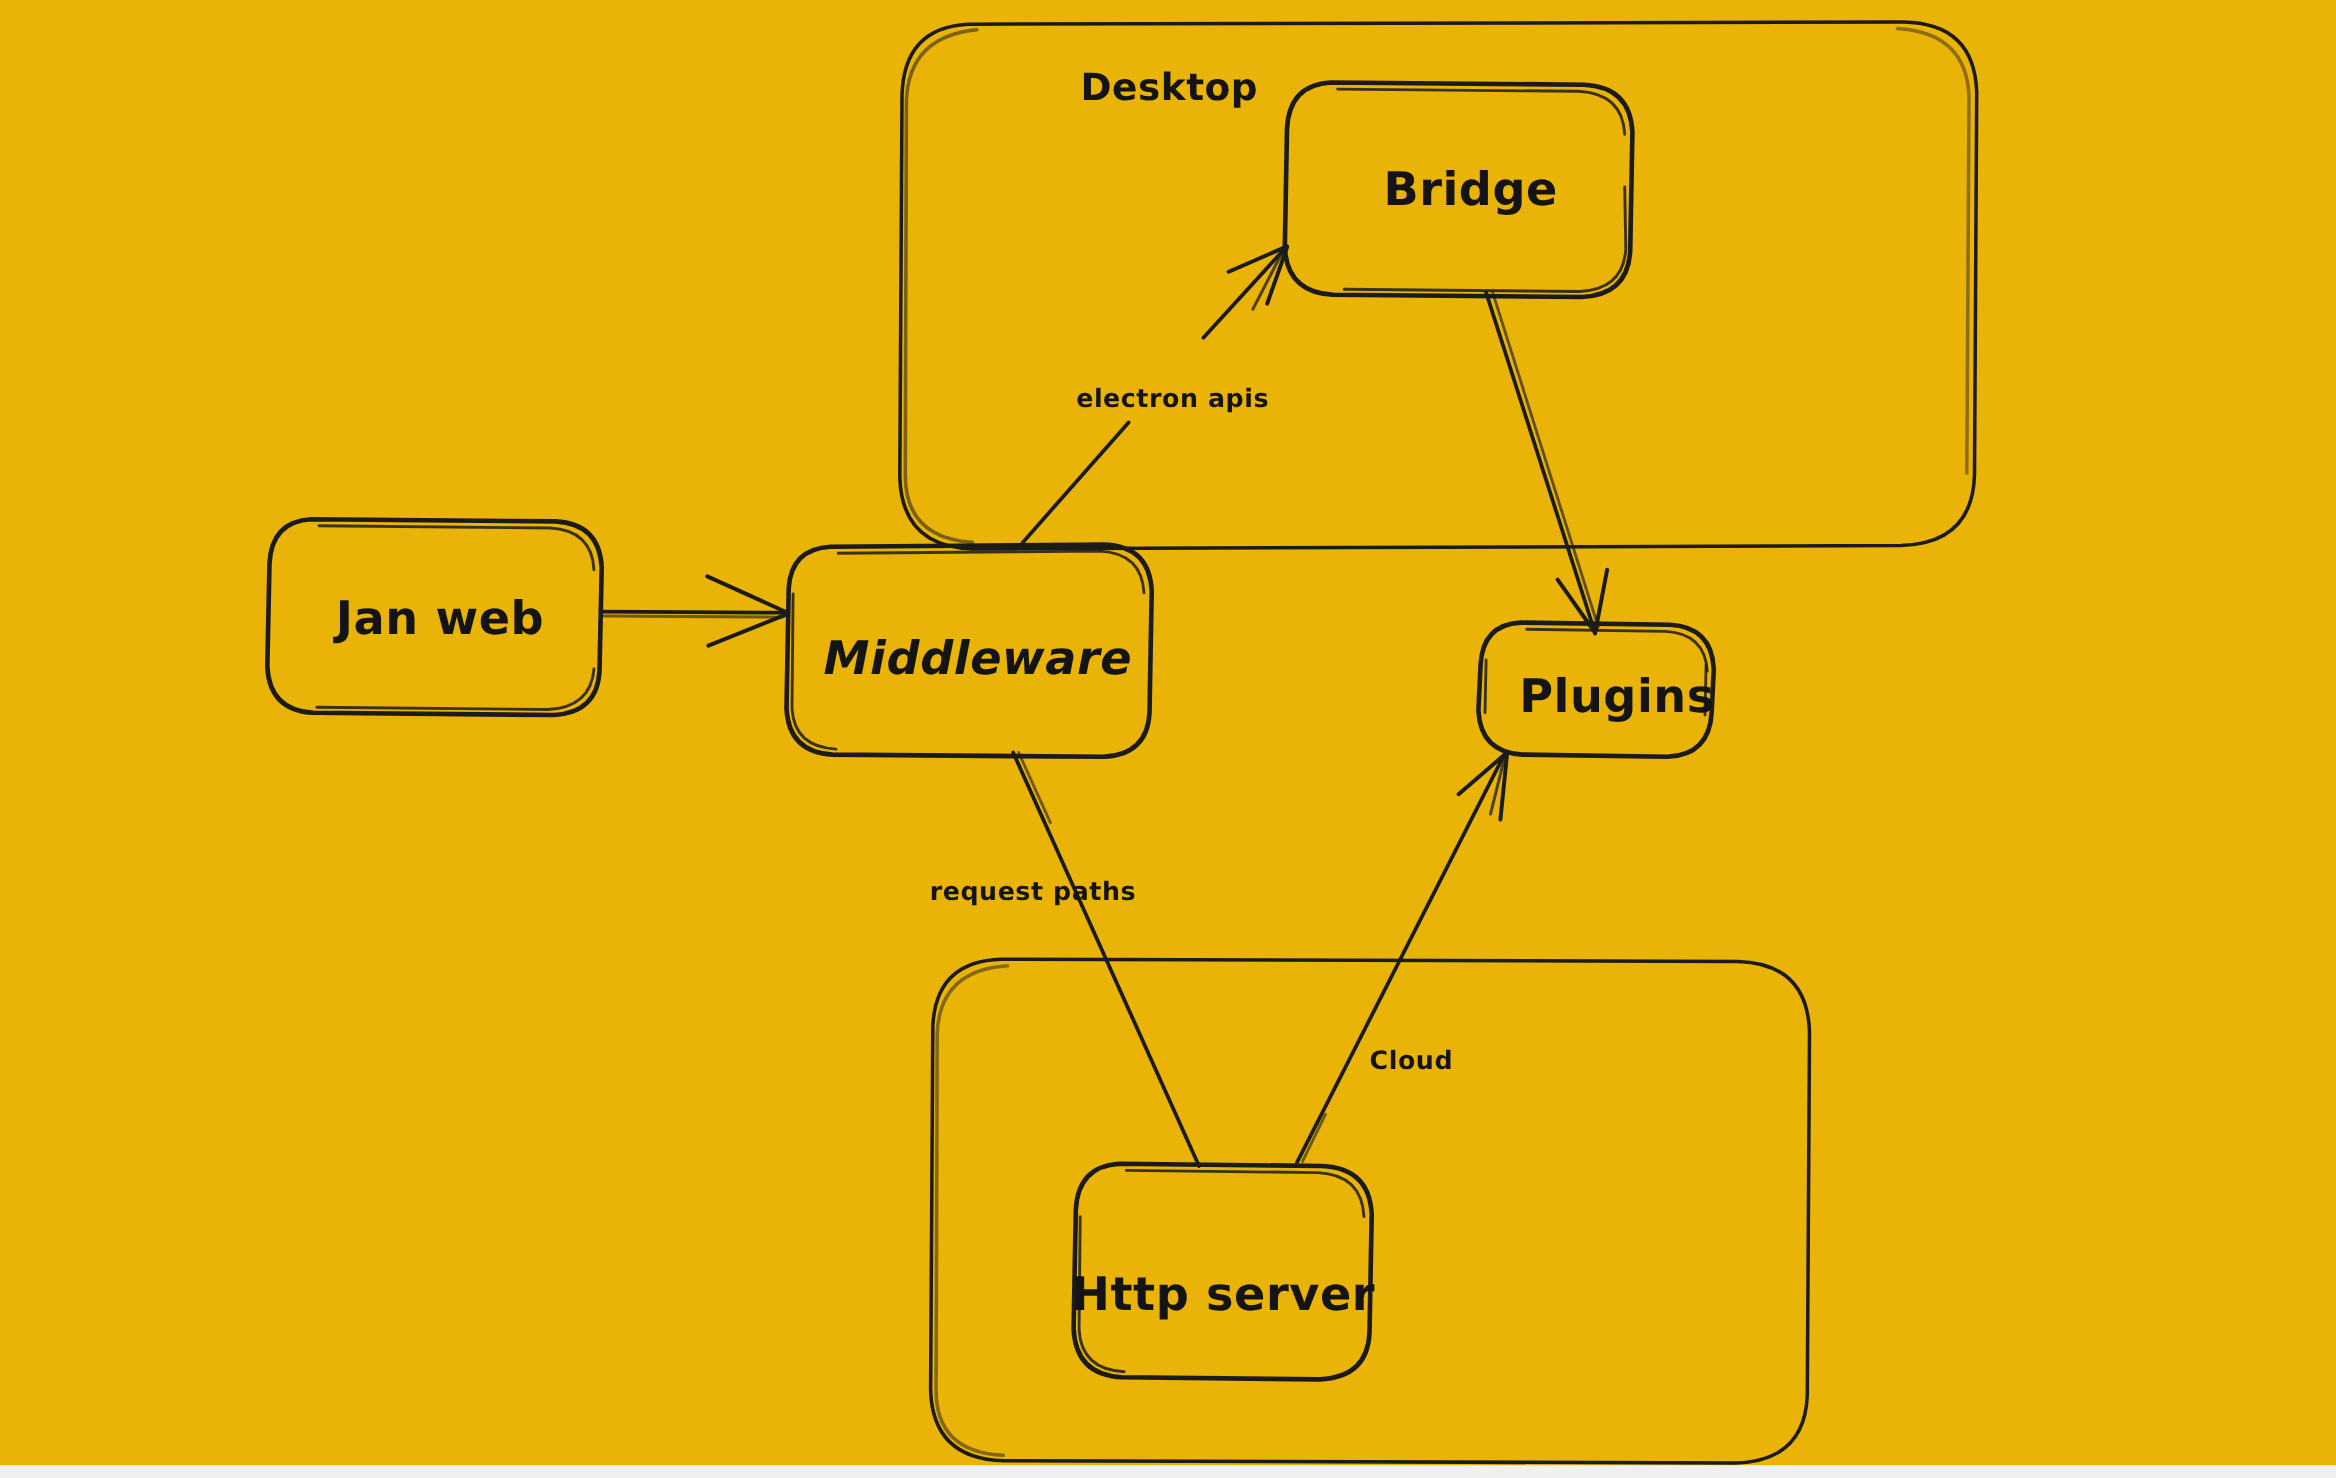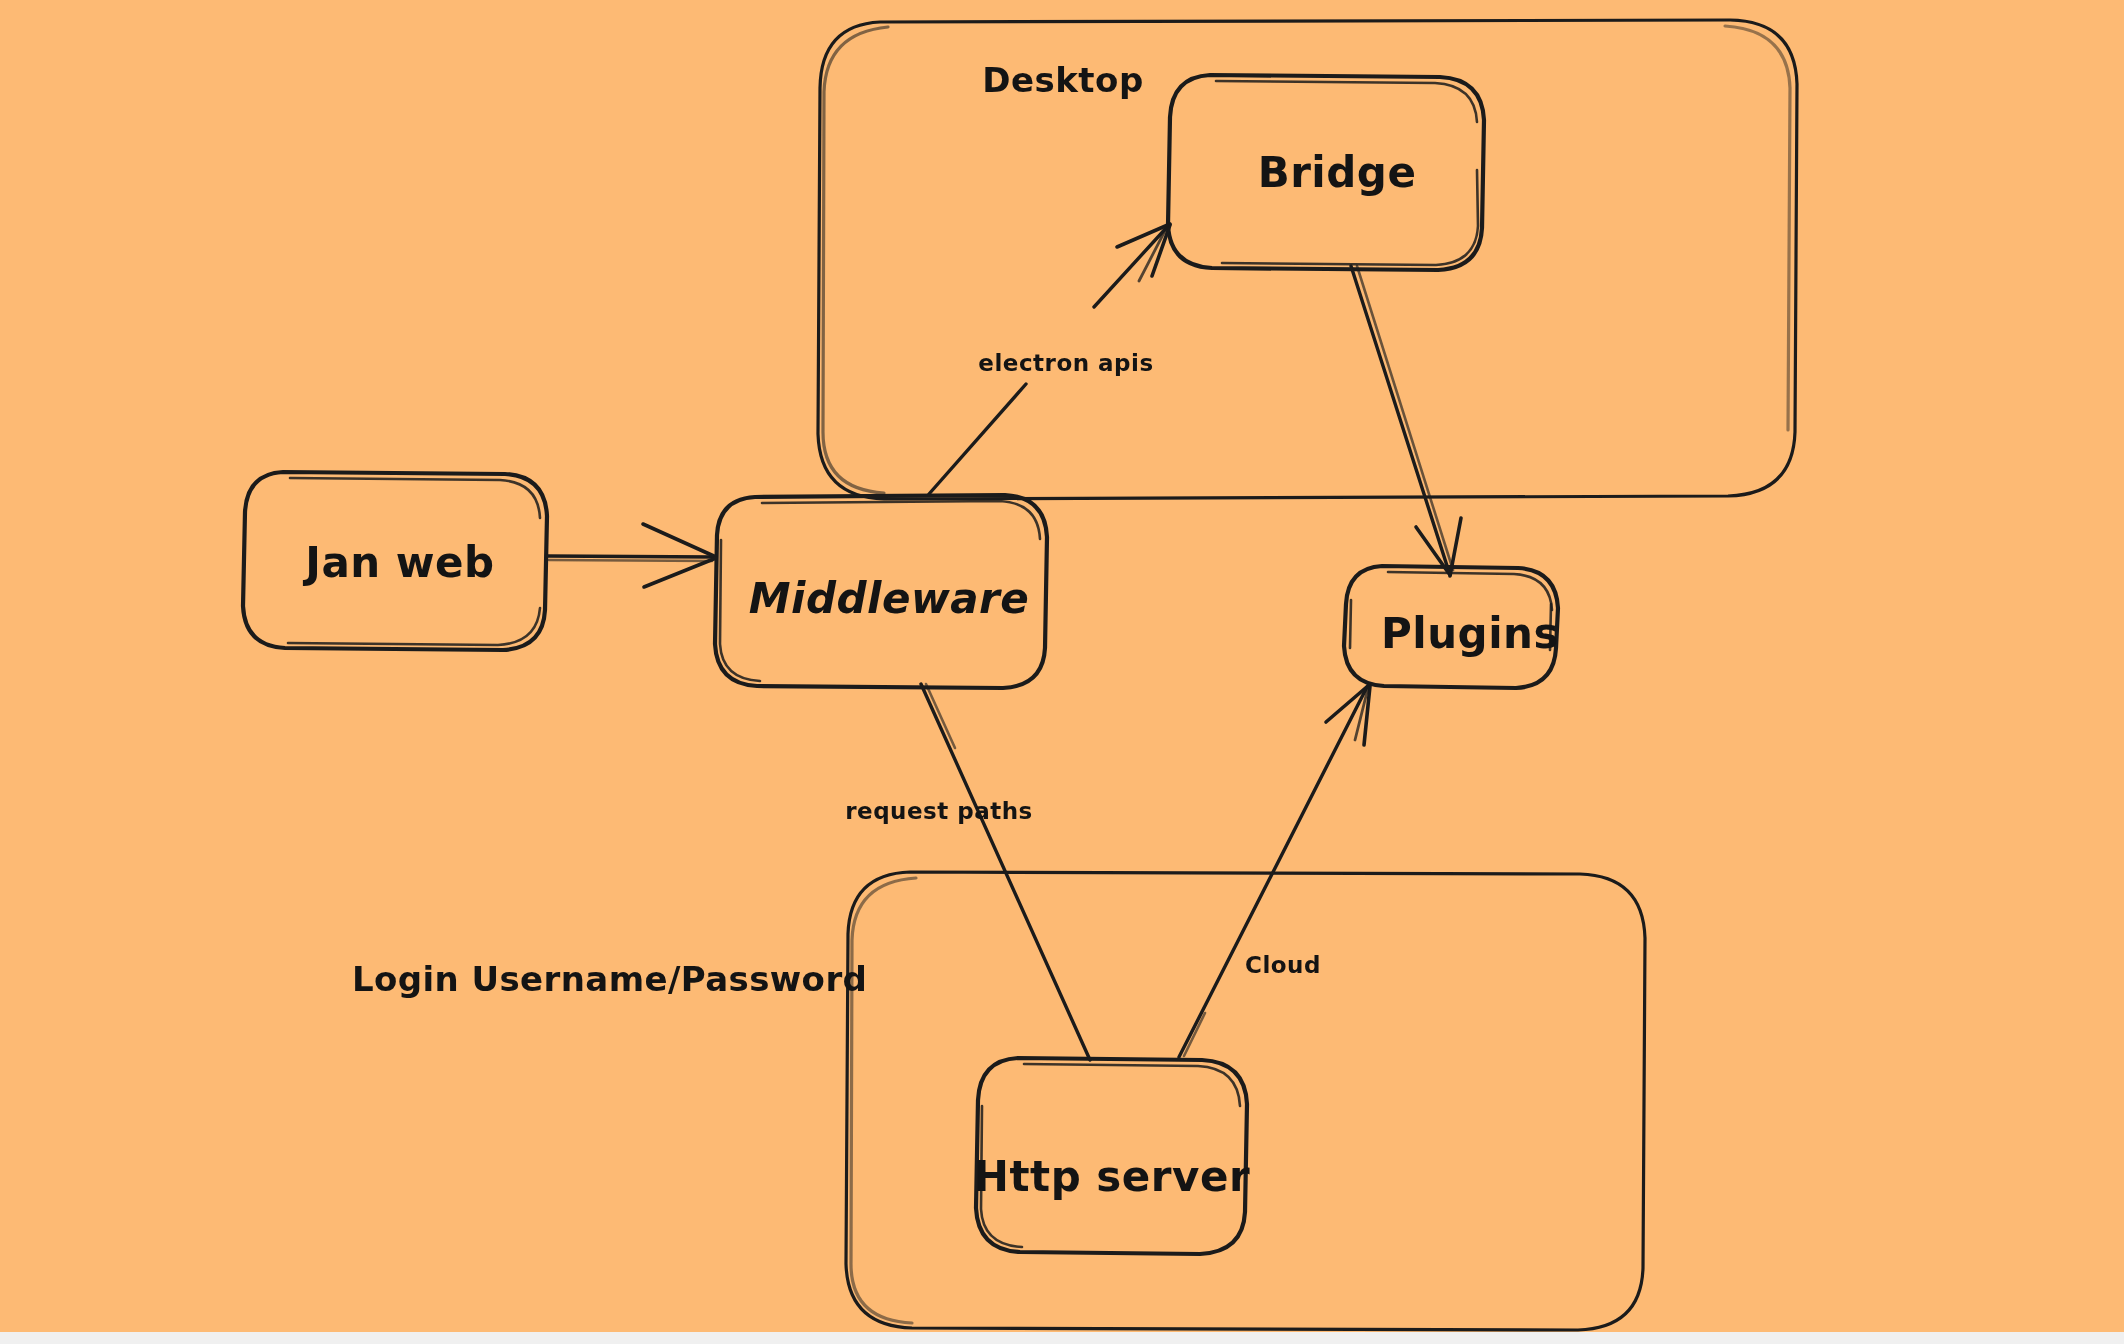--- a/index.html
+++ b/index.html
@@ -8,21 +8,21 @@
     padding: 0;
     background: #ffffff;
   }
   body {
     font-family: "DejaVu Sans", sans-serif;
   }
   #canvas {
     position: relative;
     width: 2124px;
     height: 1344px;
-    background: #fdba74;
+    background: #eab308;
     overflow: hidden;
   }
   #diagram-svg {
     position: absolute;
     top: 0;
     left: 0;
     width: 2124px;
     height: 1344px;
   }
   .stroke {
@@ -193,18 +193,17 @@
 
   <div class="label node-label" style="left:1112px; top:1176px;">Http server</div>
 
   <div class="label edge-label" style="left:1066px; top:363px;">electron apis</div>
 
   <div class="label edge-label" style="left:903px; top:811px;margin-left:36px;">request paths</div>
 
   <div class="label edge-label" style="left:1283px; top:965px;text-align:center;">Cloud</div>
 
   <div class="note-block" style="left:352px; top:955px;">
-    <span class="note-line">Login Username/Password</span>
   </div>
 
   <div class="bottom-strip"></div>
 
 </div>
 
 </body></html>

